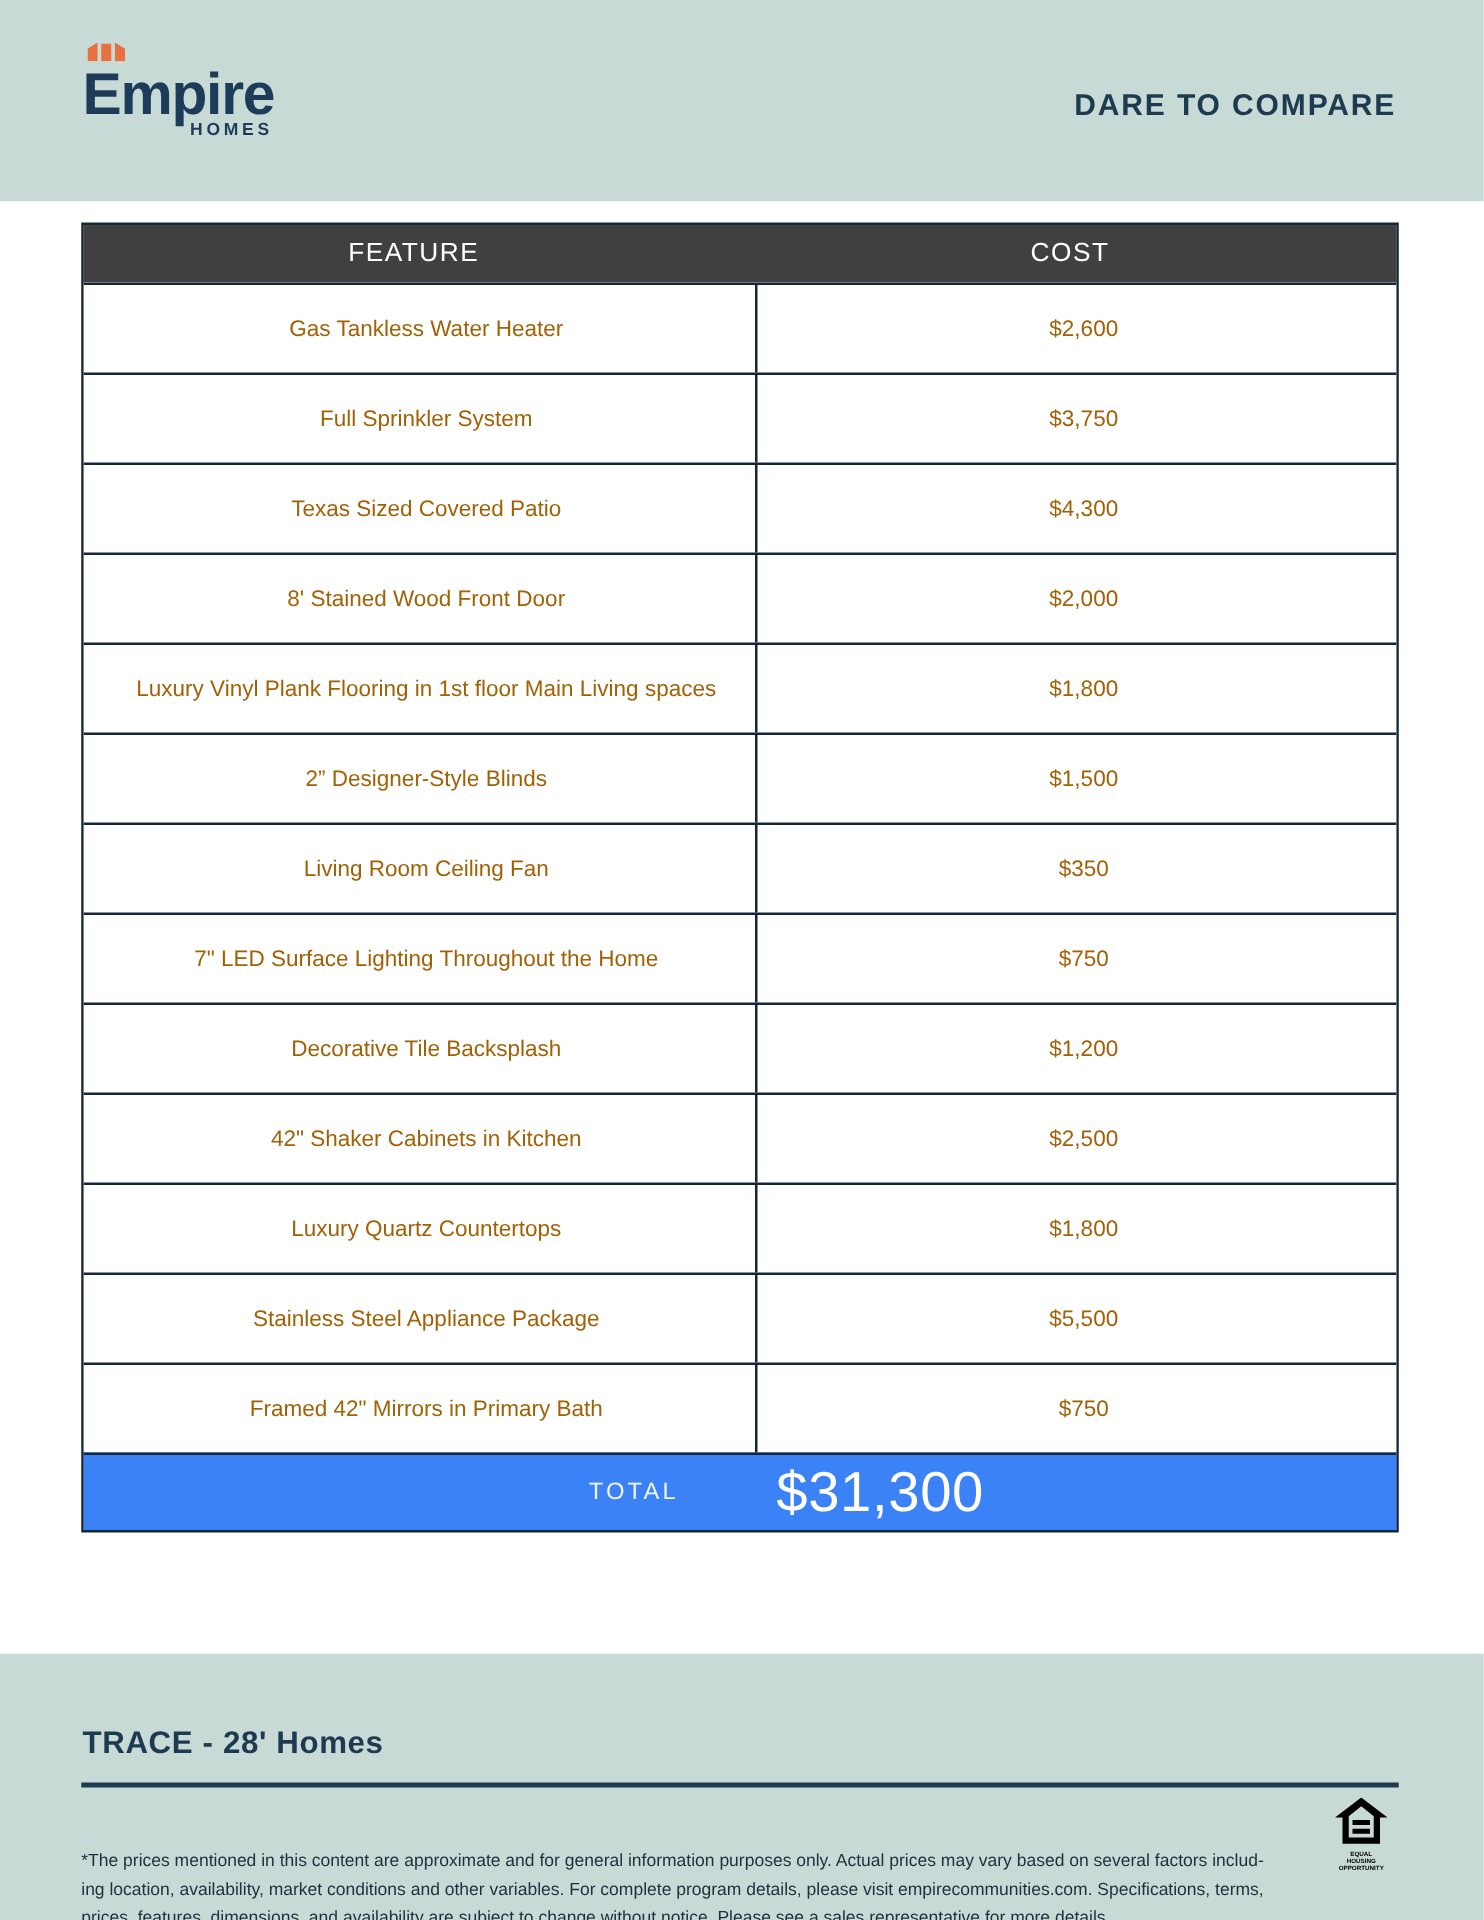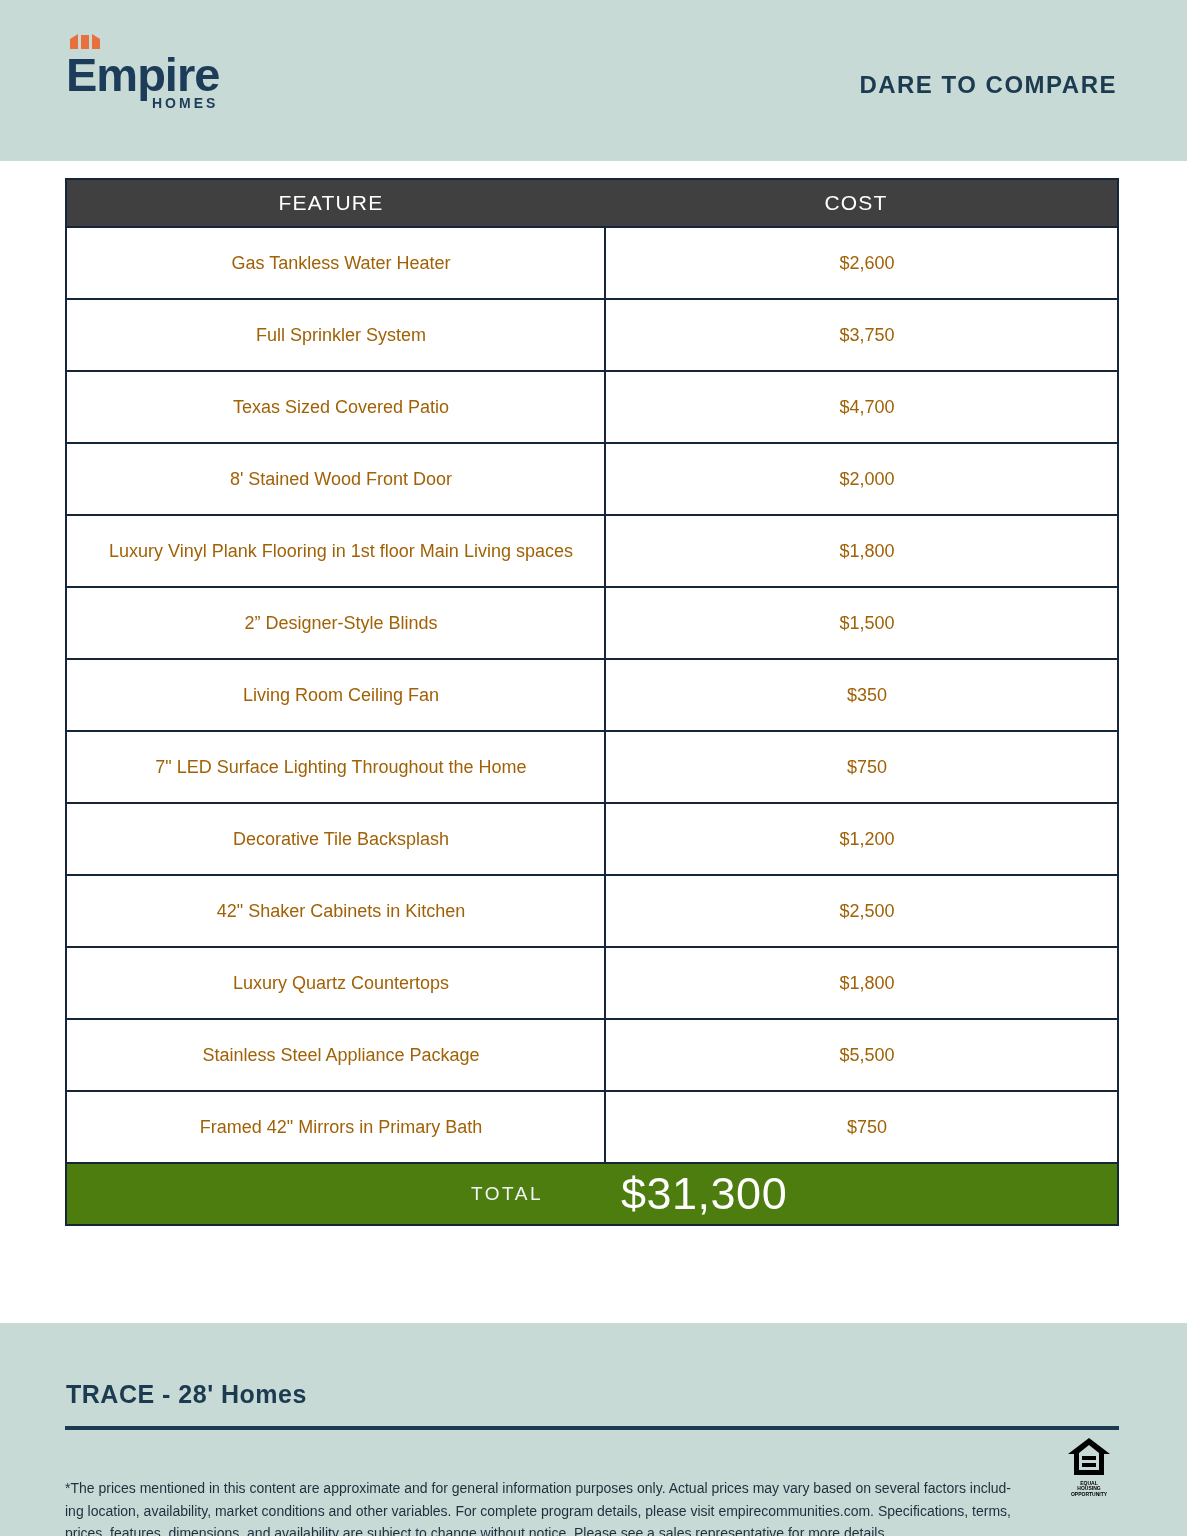--- a/index.html
+++ b/index.html
@@ -47,21 +47,21 @@
   .th-cost { flex: 1; }
   .trow { display: flex; height: 72px; border-top: 2px solid #142638; background: #ffffff; }
   .trow:first-of-type { border-top: none; }
   .cell {
     display: flex; align-items: center; justify-content: center;
     font-size: 18px; color: #a16207; text-align: center; padding: 0 14px; margin-left: 11px;
   }
   .cell-feature { width: 528px; border-right: 2px solid #142638; }
   .cell-cost { flex: 1; border-radius: 13px; }
   .total-row {
-    display: flex; height: 62px; background: #4d7c0f;
+    display: flex; height: 62px; background: #3b82f6;
     border-top: 2px solid #142638; align-items: center;
   }
   .total-label {
     width: 528px; text-align: right; padding-right: 52px;
     color: #f2f5f7; font-size: 19px; letter-spacing: 2.5px; font-weight: 400;
   }
   .total-value {
     padding-left: 26px; color: #ffffff; font-size: 45px; font-weight: 400;
     letter-spacing: 0.5px;
   }
@@ -116,21 +116,21 @@
       <div class="trow">
         <div class="cell cell-feature">Gas Tankless Water Heater</div>
         <div class="cell cell-cost">$2,600</div>
       </div>
       <div class="trow">
         <div class="cell cell-feature">Full Sprinkler System</div>
         <div class="cell cell-cost">$3,750</div>
       </div>
       <div class="trow">
         <div class="cell cell-feature">Texas Sized Covered Patio</div>
-        <div class="cell cell-cost">$4,700</div>
+        <div class="cell cell-cost">$4,300</div>
       </div>
       <div class="trow">
         <div class="cell cell-feature">8' Stained Wood Front Door</div>
         <div class="cell cell-cost">$2,000</div>
       </div>
       <div class="trow">
         <div class="cell cell-feature">Luxury Vinyl Plank Flooring in 1st floor Main Living spaces</div>
         <div class="cell cell-cost">$1,800</div>
       </div>
       <div class="trow">

